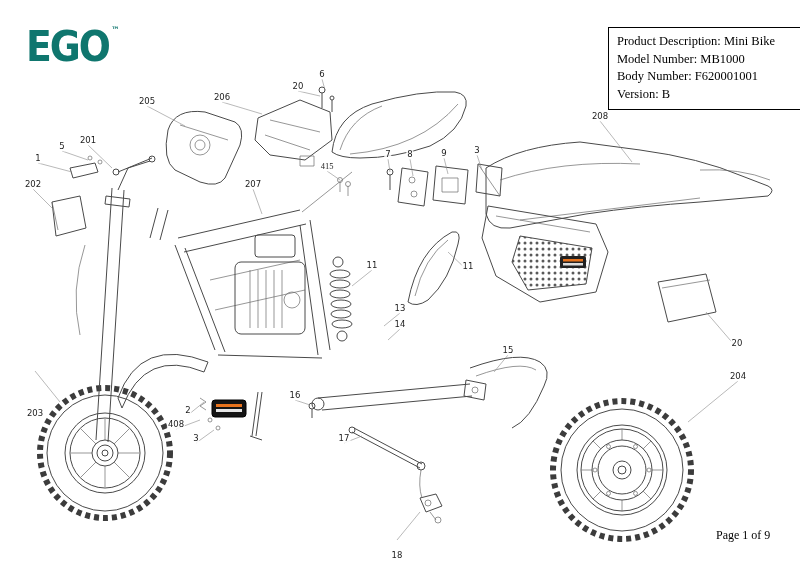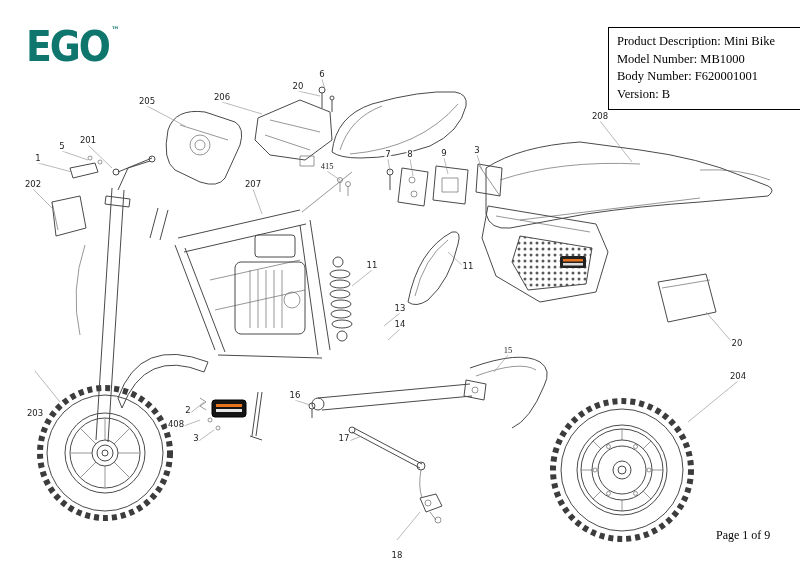--- a/index.html
+++ b/index.html
@@ -351,21 +351,21 @@
       <span class="callout" style="left: 388px; top: 156px;">7</span>
       <span class="callout" style="left: 410px; top: 156px;">8</span>
       <span class="callout" style="left: 444px; top: 155px;">9</span>
       <span class="callout" style="left: 477px; top: 152px;">3</span>
       <span class="callout" style="left: 327px; top: 168px; font-family: Liberation Serif, serif;">415</span>
       <span class="callout" style="left: 253px; top: 186px;">207</span>
       <span class="callout" style="left: 372px; top: 267px;">11</span>
       <span class="callout" style="left: 468px; top: 268px;">11</span>
       <span class="callout" style="left: 400px; top: 310px;">13</span>
       <span class="callout" style="left: 400px; top: 326px;">14</span>
-      <span class="callout" style="left: 508px; top: 352px; font-family: Liberation Serif, serif;">15</span>
+      <span class="callout" style="left: 508px; top: 352px;">15</span>
       <span class="callout" style="left: 737px; top: 345px;">20</span>
       <span class="callout" style="left: 35px; top: 368px; margin-top: 47px;">203</span>
       <span class="callout" style="left: 738px; top: 378px;">204</span>
       <span class="callout" style="left: 188px; top: 412px;">2</span>
       <span class="callout" style="left: 176px; top: 426px;">408</span>
       <span class="callout" style="left: 196px; top: 440px;">3</span>
       <span class="callout" style="left: 295px; top: 397px;">16</span>
       <span class="callout" style="left: 344px; top: 440px;">17</span>
       <span class="callout" style="left: 397px; top: 537px; margin-top: 20px;">18</span>
     </div>

